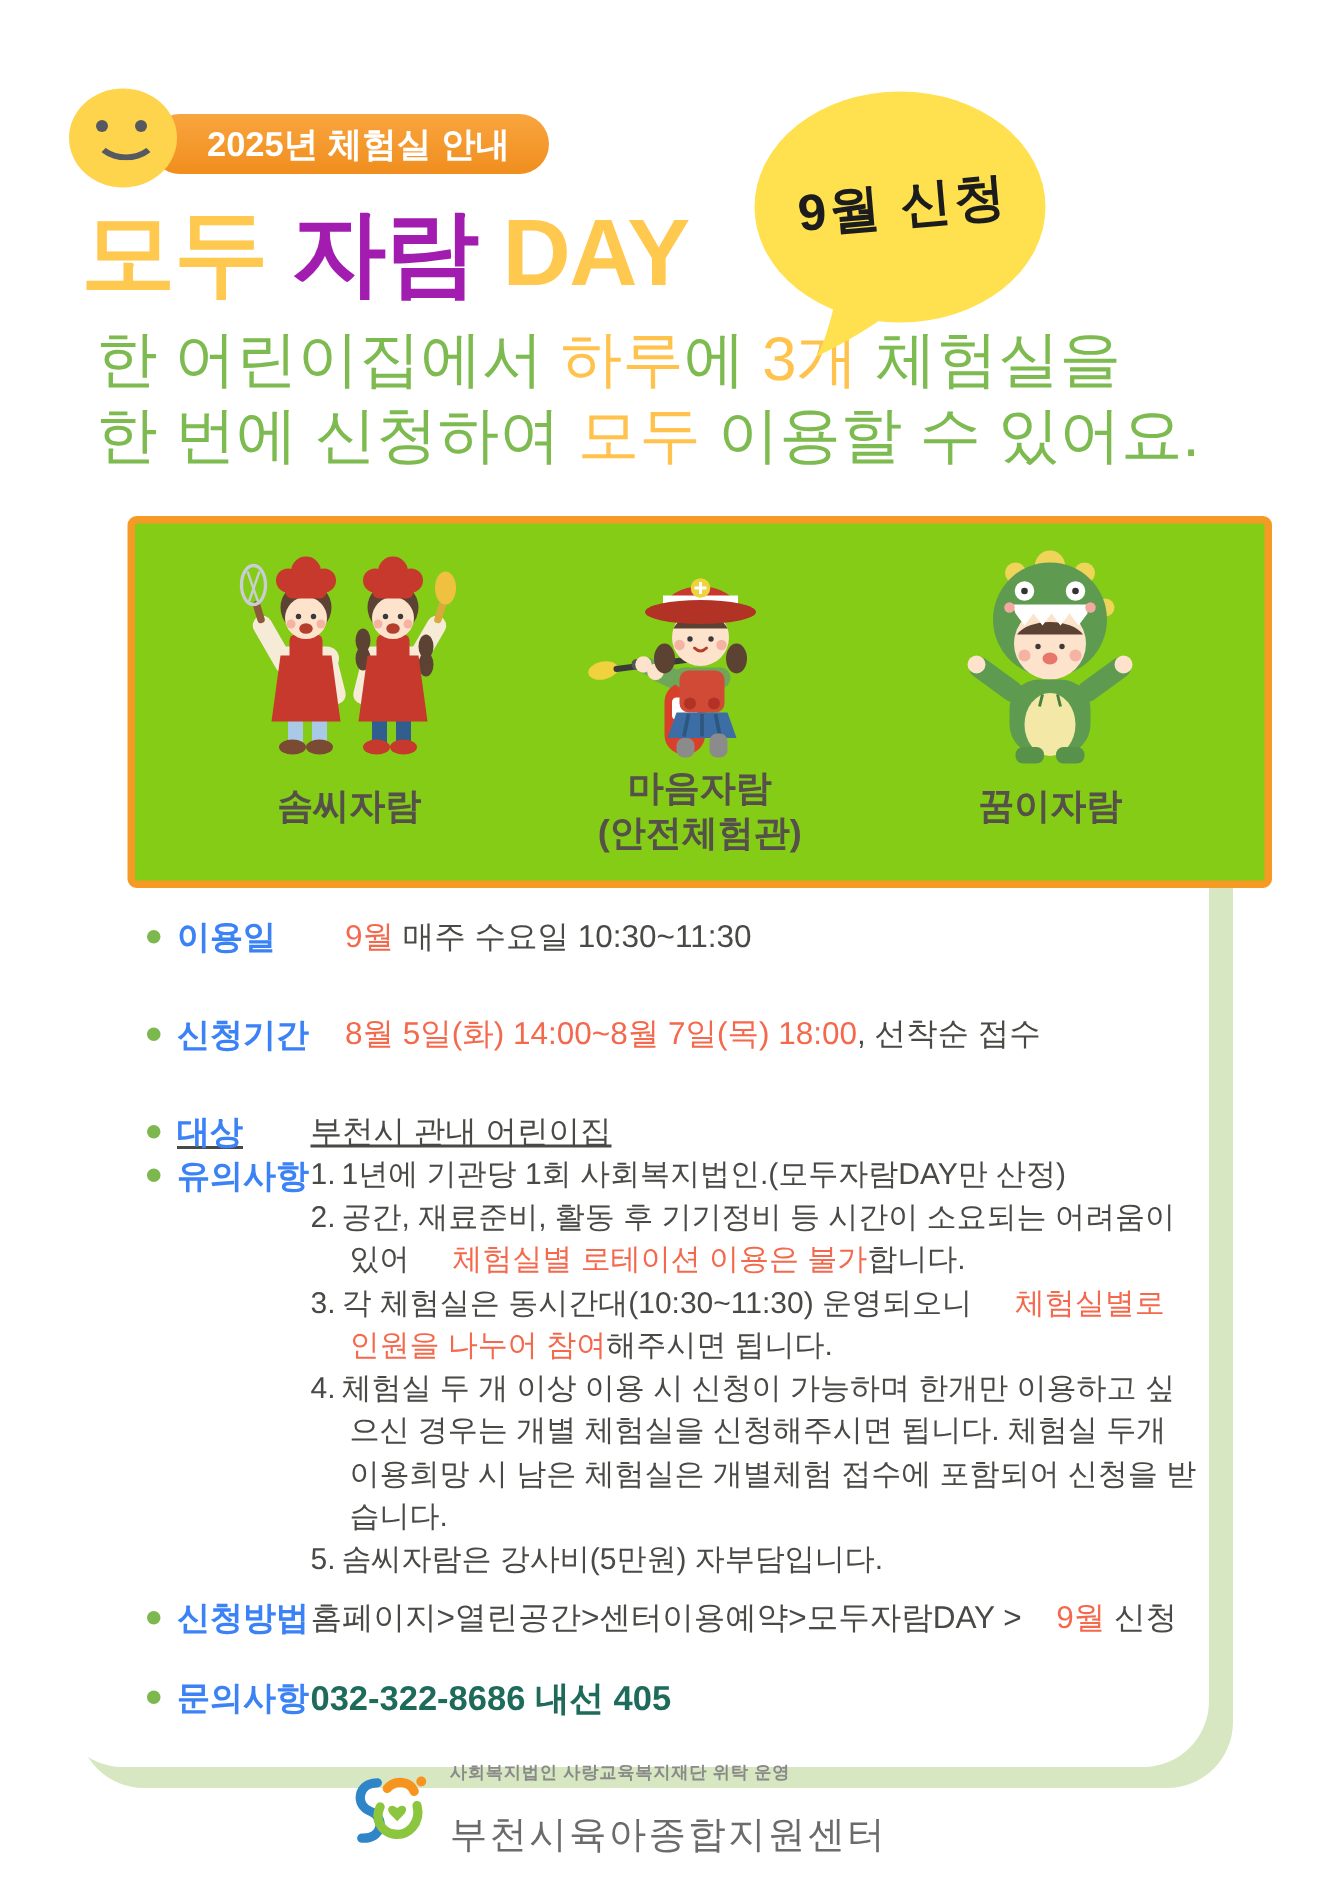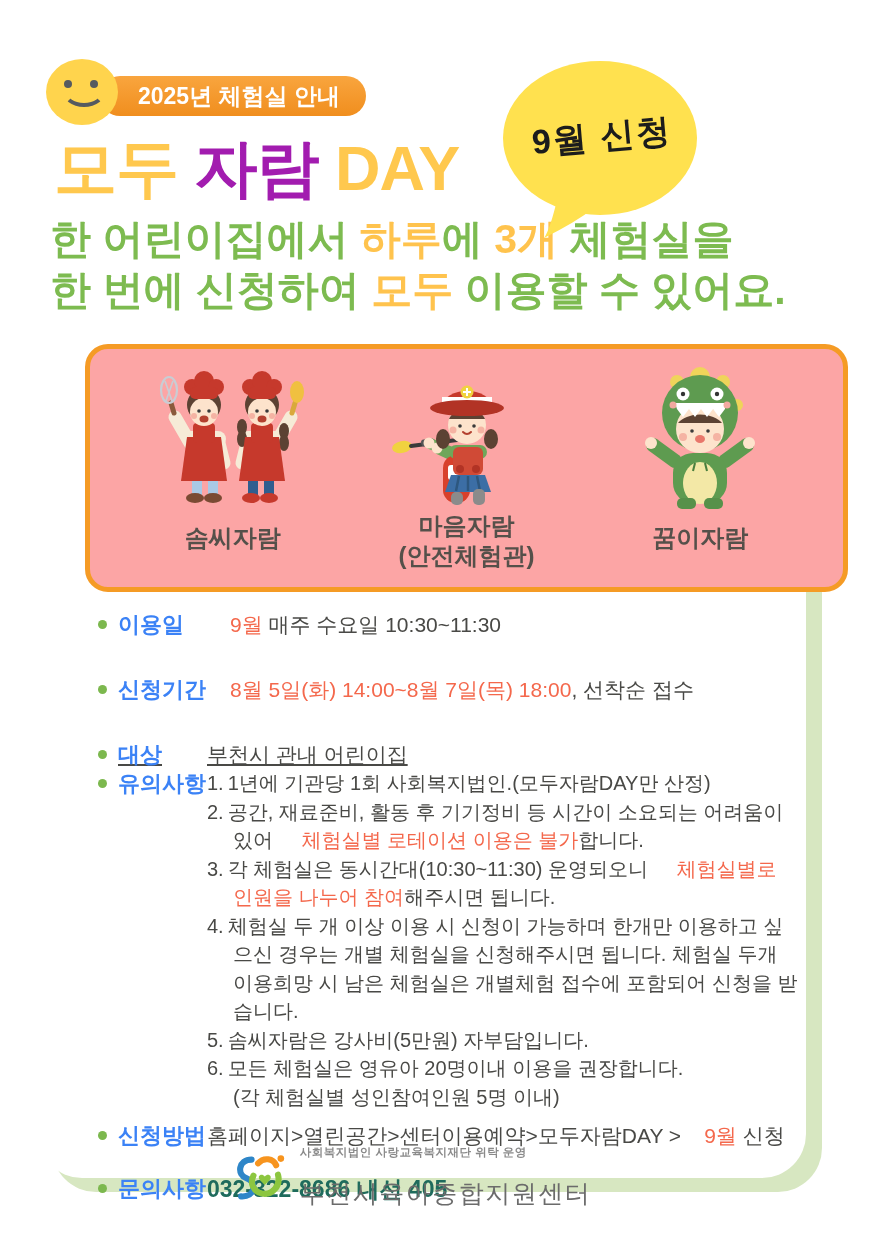--- a/index.html
+++ b/index.html
@@ -21,33 +21,33 @@
   .bubble{position:absolute;left:498px;top:58px;width:212px;height:186px;z-index:3;}
   .bubble svg{position:absolute;left:0;top:0;}
   .bubble-text{position:absolute;left:4px;top:56px;width:200px;text-align:center;
                font-size:34px;font-weight:800;color:#1c1c1c;transform:rotate(-5deg);
                letter-spacing:2px;}
 
   .page-title{position:absolute;left:54px;top:126px;font-size:63px;font-weight:800;
               letter-spacing:-1px;z-index:2;white-space:nowrap;}
   .c-yellow{color:#FFC84E;} .c-green{color:#a21caf;}
 
-  .subtitle{position:absolute;left:50px;top:214px;font-size:41px;font-weight:700;
+  .subtitle{position:absolute;left:64px;top:214px;font-size:41px;font-weight:400;
             line-height:51px;color:#7DBB50;z-index:2;white-space:nowrap;}
   .subtitle .hl{color:#FFC34D;}
 
   
   .shadow-green{position:absolute;left:52px;top:342px;width:770px;height:850px;
                 border-radius:44px;background:#D7E7C1;z-index:0;}
   .white-card{position:absolute;left:38px;top:326px;width:768px;height:852px;
               border-radius:44px;background:#ffffff;z-index:1;}
 
   
   .rooms-box{position:absolute;left:85px;top:344px;width:701px;height:226px;
-             border:5px solid #F59B25;border-radius:23px;background:#fca5a5;z-index:2;
+             border:5px solid #F59B25;border-radius:6px;background:#84cc16;z-index:2;
              display:flex;justify-content:space-around;align-items:flex-start;
              padding:12px 26px 0 26px;box-sizing:content-box;}
   .room{display:flex;flex-direction:column;align-items:center;width:210px;}
   .room-label{font-size:24px;font-weight:800;color:#55504A;line-height:30px;text-align:center;}
   .room-label.pad{margin-top:12px;}
 
   
   .info{position:absolute;left:98px;top:610px;width:700px;z-index:2;color:#494946;}
   .row{display:flex;align-items:flex-start;}
   .dot{width:9px;height:9px;border-radius:50%;background:#7CB84E;margin:10px 11px 0 0;flex:0 0 9px;}
@@ -57,21 +57,21 @@
   .mb-lg{margin-bottom:36px;} .mb-md{text-decoration:underline;}
   .notes{width:608px;}
   .note-item{font-size:20px;line-height:28.5px;padding-left:26px;text-indent:-26px;color:#494946;}
   .note-item .num{margin-right:4px;}
   .note-sub{display:block;text-indent:0;}
   .method-row{margin-top:10px;}
   .contact-row{margin-top:24px;}
   .phone{font-size:23px;font-weight:800;color:#1E6B5C;line-height:30px;}
 
   
-  .footer{position:absolute;left:0;top:1145px;width:823px;display:flex;
+  .footer{position:absolute;left:0;top:1174px;width:823px;display:flex;
           justify-content:center;align-items:center;gap:10px;z-index:2;}
   .org-text{display:flex;flex-direction:column;}
   .org-tagline{font-size:11.5px;font-weight:bold;color:#8A8A8A;letter-spacing:.5px;}
   .org-name{font-size:25px;color:#6B6B6B;letter-spacing:1.5px;margin-top:17px;}
 </style>
 </head>
 <body>
 
 <div class="poster">
 
@@ -261,21 +261,20 @@
 
     <div class="row">
       <span class="dot"></span>
       <span class="lbl">유의사항</span>
       <div class="notes">
         <div class="note-item"><span class="num">1.</span><span>1년에 기관당 1회 사회복지법인.(모두자람DAY만 산정)</span></div>
         <div class="note-item"><span class="num">2.</span><span>공간, 재료준비, 활동 후 기기정비 등 시간이 소요되는 어려움이 있어 </span><span class="red">체험실별 로테이션 이용은 불가</span><span>합니다.</span></div>
         <div class="note-item"><span class="num">3.</span><span>각 체험실은 동시간대(10:30~11:30) 운영되오니 </span><span class="red">체험실별로 인원을 나누어 참여</span><span>해주시면 됩니다.</span></div>
         <div class="note-item"><span class="num">4.</span><span>체험실 두 개 이상 이용 시 신청이 가능하며 한개만 이용하고 싶으신 경우는 개별 체험실을 신청해주시면 됩니다. 체험실 두개 이용희망 시 남은 체험실은 개별체험 접수에 포함되어 신청을 받습니다.</span></div>
         <div class="note-item"><span class="num">5.</span><span>솜씨자람은 강사비(5만원) 자부담입니다.</span></div>
-        <div class="note-item"><span class="num">6.</span><span>모든 체험실은 영유아 20명이내 이용을 권장합니다.</span><span class="note-sub">(각 체험실별 성인참여인원 5명 이내)</span></div>
       </div>
     </div>
 
     <div class="row method-row">
       <span class="dot"></span>
       <span class="lbl">신청방법</span>
       <span class="val"><span>홈페이지&gt;열린공간&gt;센터이용예약&gt;모두자람DAY &gt;</span><span class="red">9월</span><span> 신청</span></span>
     </div>
 
     <div class="row contact-row">

